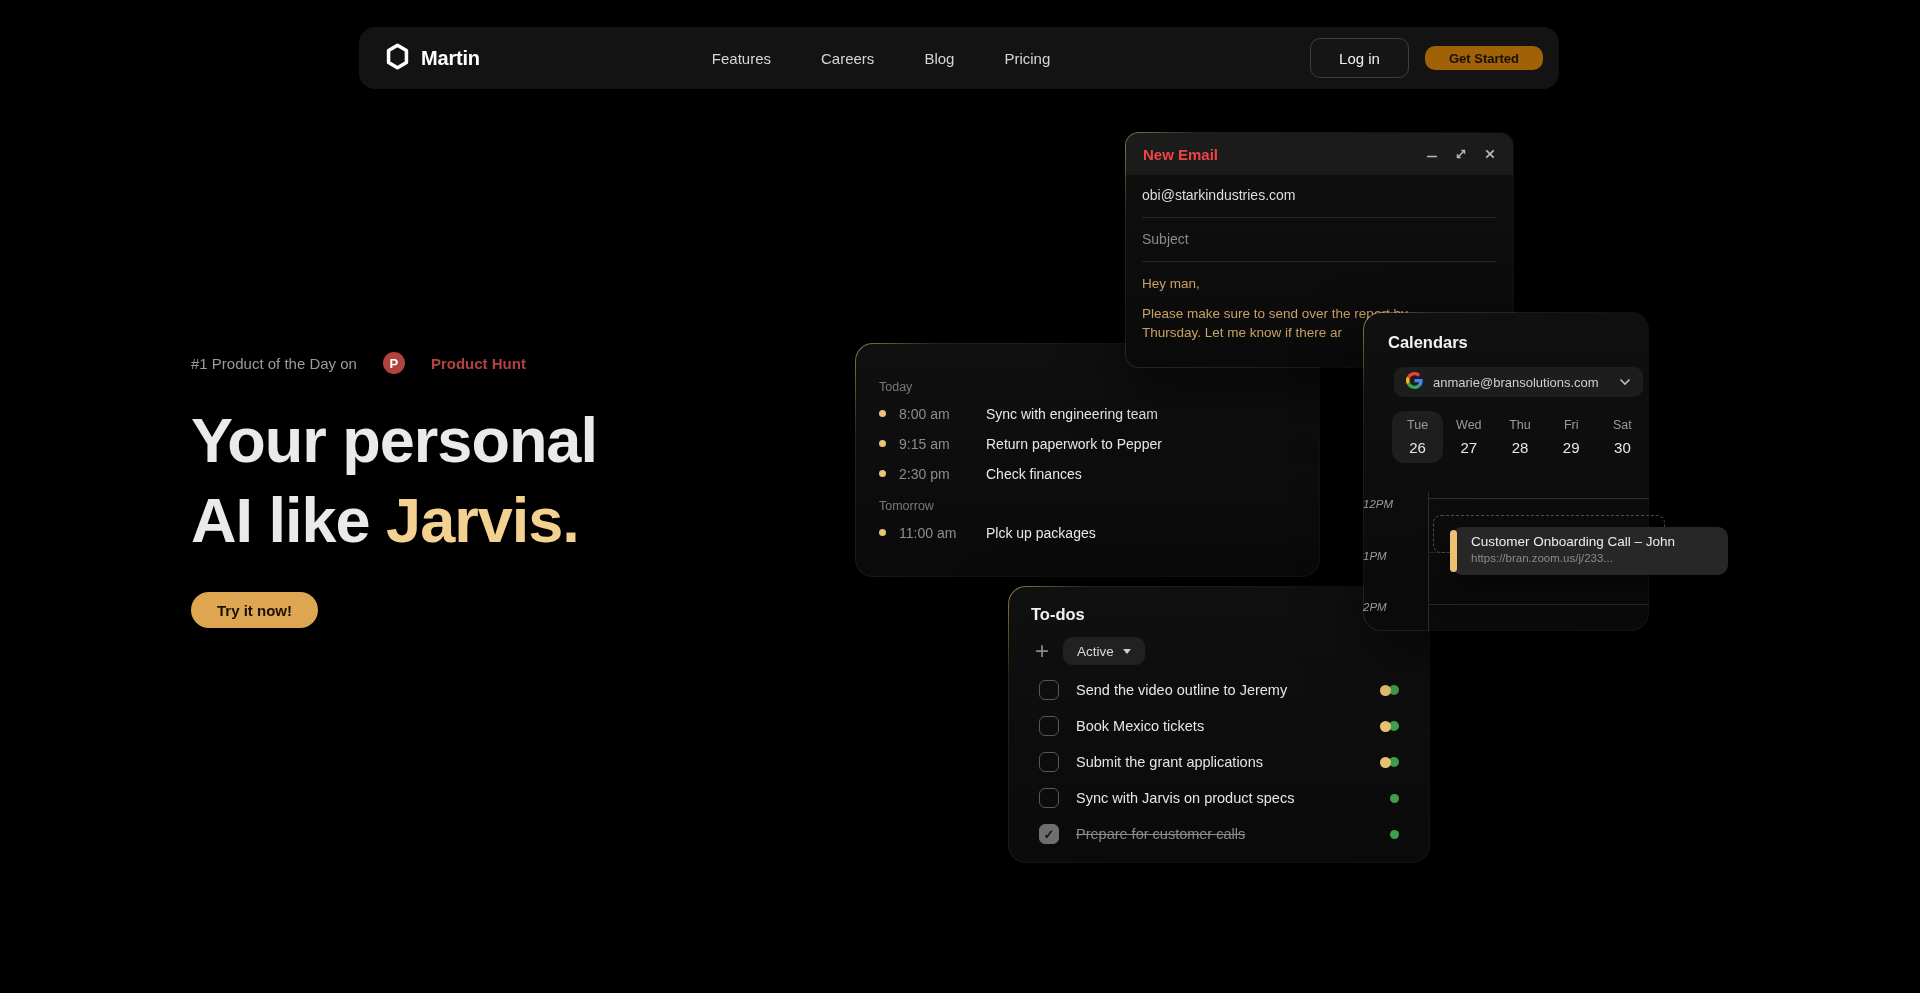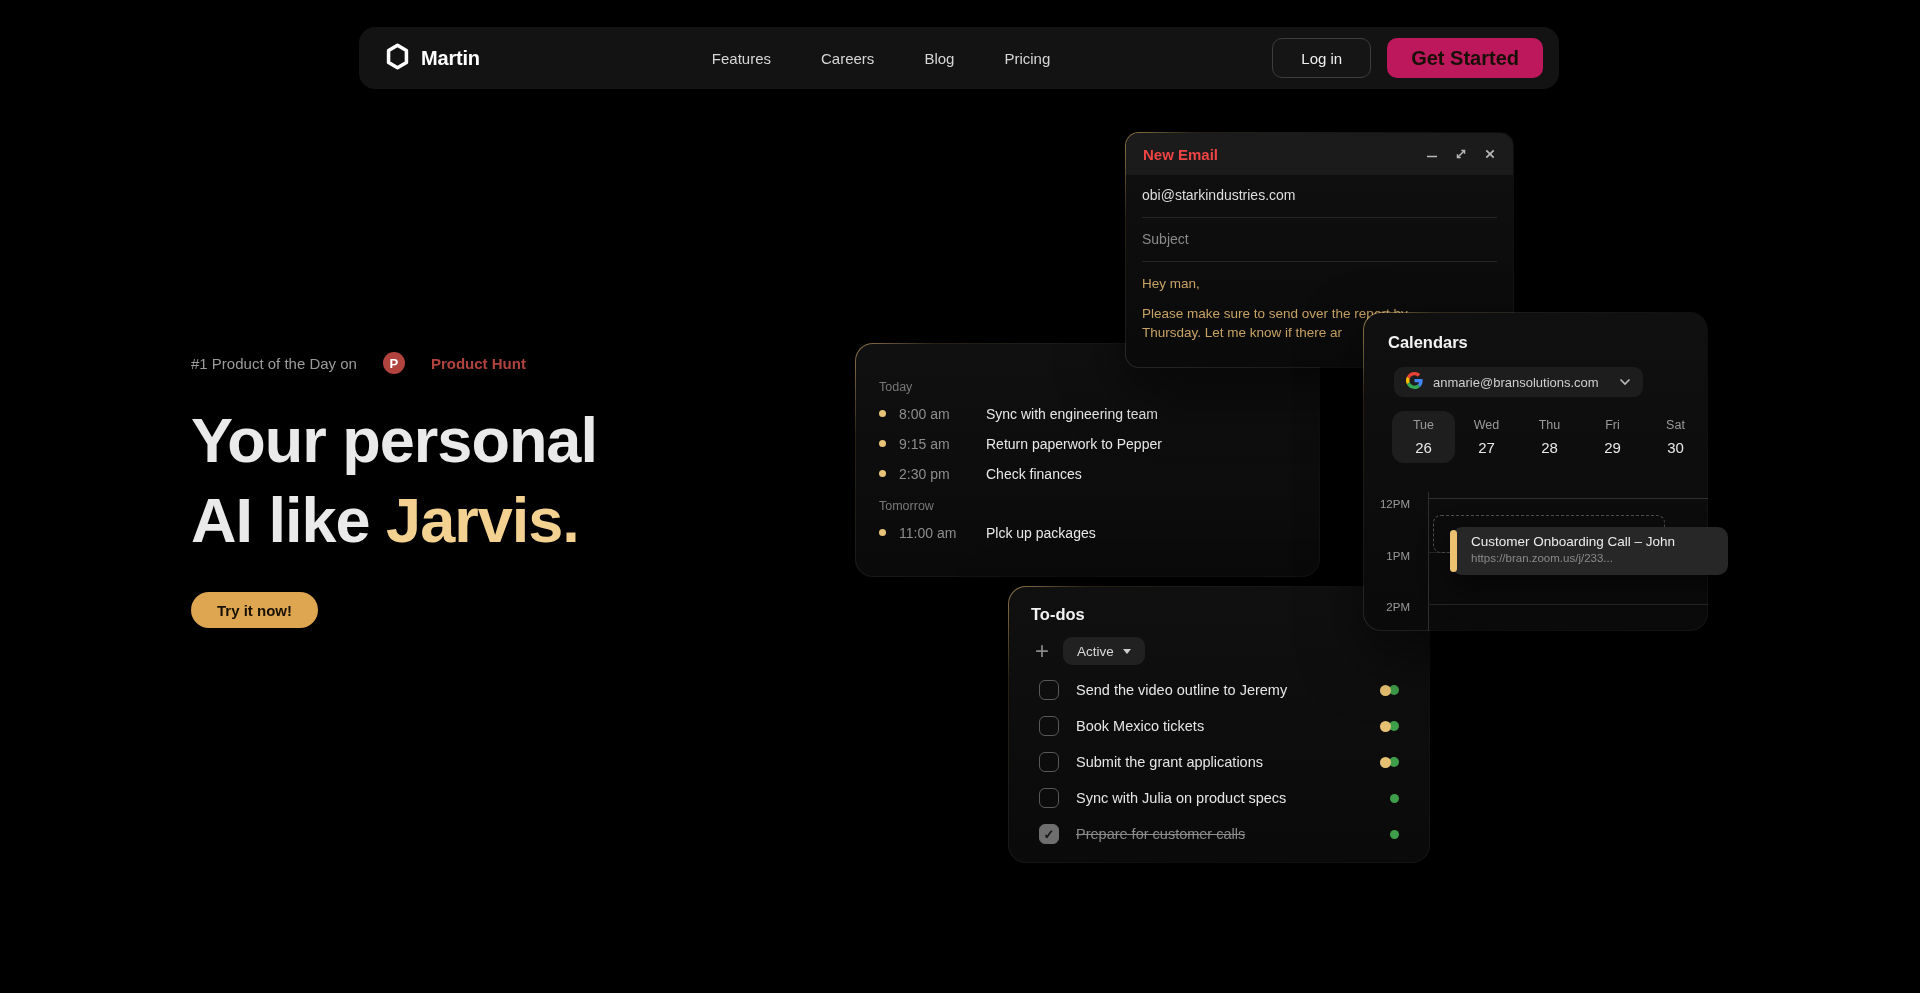--- a/index.html
+++ b/index.html
@@ -11,22 +11,22 @@
   .navbar { position:absolute; left:359px; top:27px; width:1200px; height:62px;
     background:#131313; border-radius:16px; display:flex; align-items:center;
     padding:0 16px 0 26px; z-index:10; }
   .brand { display:flex; align-items:center; gap:11px; }
   .brand-name { color:#fff; font-size:20px; font-weight:700; letter-spacing:-0.2px; }
   .nav-links { display:flex; gap:50px; margin-left:232px; }
   .nav-link { color:#d6d6d6; font-size:15px; cursor:pointer; }
   .nav-actions { margin-left:auto; display:flex; gap:16px; align-items:center; }
   .btn-login { height:40px; padding:13px 28px; background:#151515; border:1px solid #3d3d3d;
     border-radius:10px; color:#f0f0f0; font-size:15px; display:flex; align-items:center; cursor:pointer; }
-  .btn-get-started { height:40px; padding:0 24px; background:#be185d; border-radius:10px;
-    color:#161006; font-size:20px; font-weight:700; display:flex; align-items:center; cursor:pointer; }
+  .btn-get-started { height:24px; padding:0 24px; background:#a16207; border-radius:10px;
+    color:#161006; font-size:13px; font-weight:700; display:flex; align-items:center; cursor:pointer; }
 
   
   .hero { position:absolute; left:191px; top:352px; width:640px; }
   .ph-row { display:flex; align-items:center; gap:26px; }
   .ph-prefix { color:#9b9b9b; font-size:15px; }
   .ph-icon { width:22px; height:22px; border-radius:50%; background:#b0433e; color:#fff;
     font-size:13px; font-weight:700; display:flex; align-items:center; justify-content:center; }
   .ph-brand { color:#b0433e; font-size:15px; font-weight:700; }
   h1 { margin-top:26px; font-size:63px; font-weight:700; line-height:80px;
     color:#eaeaea; letter-spacing:-1px; }
@@ -83,35 +83,35 @@
     font-size:13px; font-weight:700; display:flex; align-items:center; justify-content:center; }
   .todo-text { color:#e6e6e6; font-size:14.5px; }
   .todo-text.done { color:#8b8b8b; text-decoration:line-through; }
   .todo-ind { margin-left:auto; margin-right:8px; }
   .ind-dual { position:relative; width:19px; height:11px; }
   .ind-dual .g { position:absolute; right:0; top:.5px; width:10px; height:10px; border-radius:50%; background:#3f9e4a; }
   .ind-dual .y { position:absolute; left:0; top:0; width:11px; height:11px; border-radius:50%; background:#e7c173; z-index:2; }
   .ind-green { width:9px; height:9px; border-radius:50%; background:#3f9e4a; }
 
   
-  #calendars { left:1363px; top:312px; width:345px; height:319px; z-index:4; }
+  #calendars { left:1363px; top:312px; width:286px; height:319px; z-index:4; }
   #calendars .card-body { padding:20px 0 0 0; }
   #calendars .card-title { padding-left:24px; }
   .account-pill { margin:15px 0 0 30px; width:249px; height:30px; background:#1d1d1d;
     border-radius:9px; display:flex; align-items:center; padding:0 12px; gap:10px; cursor:pointer; }
   .account-email { color:#cfcfcf; font-size:13px; }
   .account-pill svg.chev { margin-left:auto; }
   .days-row { margin-top:14px; display:flex; padding-left:28px; }
   .day-col { width:63px; display:flex; flex-direction:column; align-items:center;
     gap:7px; padding:7px 0; border-radius:12px; cursor:pointer; }
   .day-col.selected { background:#1e1e1e; }
   .day-dow { font-size:12.5px; color:#9a9a9a; }
   .day-num { font-size:15px; color:#e8e8e8; }
   .cal-grid { position:absolute; left:0; right:0; top:178px; bottom:0; }
-  .cal-time { position:absolute; left:0; width:47px; text-align:right; font-size:11.5px; color:#9a9a9a; }
+  .cal-time { position:absolute; left:0; width:47px; text-align:left; font-size:11.5px; color:#9a9a9a;font-style:italic; }
   .cal-vline { position:absolute; left:65px; top:2px; bottom:0; width:1px; background:#2e2e2e; }
   .cal-hline { position:absolute; left:65px; right:0; height:1px; background:#262626; }
   .cal-dashed { position:absolute; left:70px; top:25px; width:232px; height:38px;
     border:1px dashed #4f4f4f; border-radius:8px; }
 
   
   #event-tooltip { position:absolute; left:1452px; top:527px; width:276px; height:48px;
     background:#272727; border-radius:10px; box-shadow:0 12px 30px rgba(0,0,0,.55);
     z-index:6; padding:7px 0 0 19px; }
   .event-bar { position:absolute; left:-2px; top:3px; bottom:3px; width:7px;
@@ -247,21 +247,21 @@
       <div class="todo-row">
         <span class="todo-check"></span>
         <span class="todo-text">Submit the grant applications</span>
         <span class="todo-ind ind-dual">
             <span class="g"></span>
             <span class="y"></span>
           </span>
       </div>
       <div class="todo-row">
         <span class="todo-check"></span>
-        <span class="todo-text">Sync with Julia on product specs</span>
+        <span class="todo-text">Sync with Jarvis on product specs</span>
         <span class="todo-ind ind-green"></span>
       </div>
       <div class="todo-row">
         <span class="todo-check checked">✓</span>
         <span class="todo-text done">Prepare for customer calls</span>
         <span class="todo-ind ind-green"></span>
       </div>
     </div>
   </div>
 

